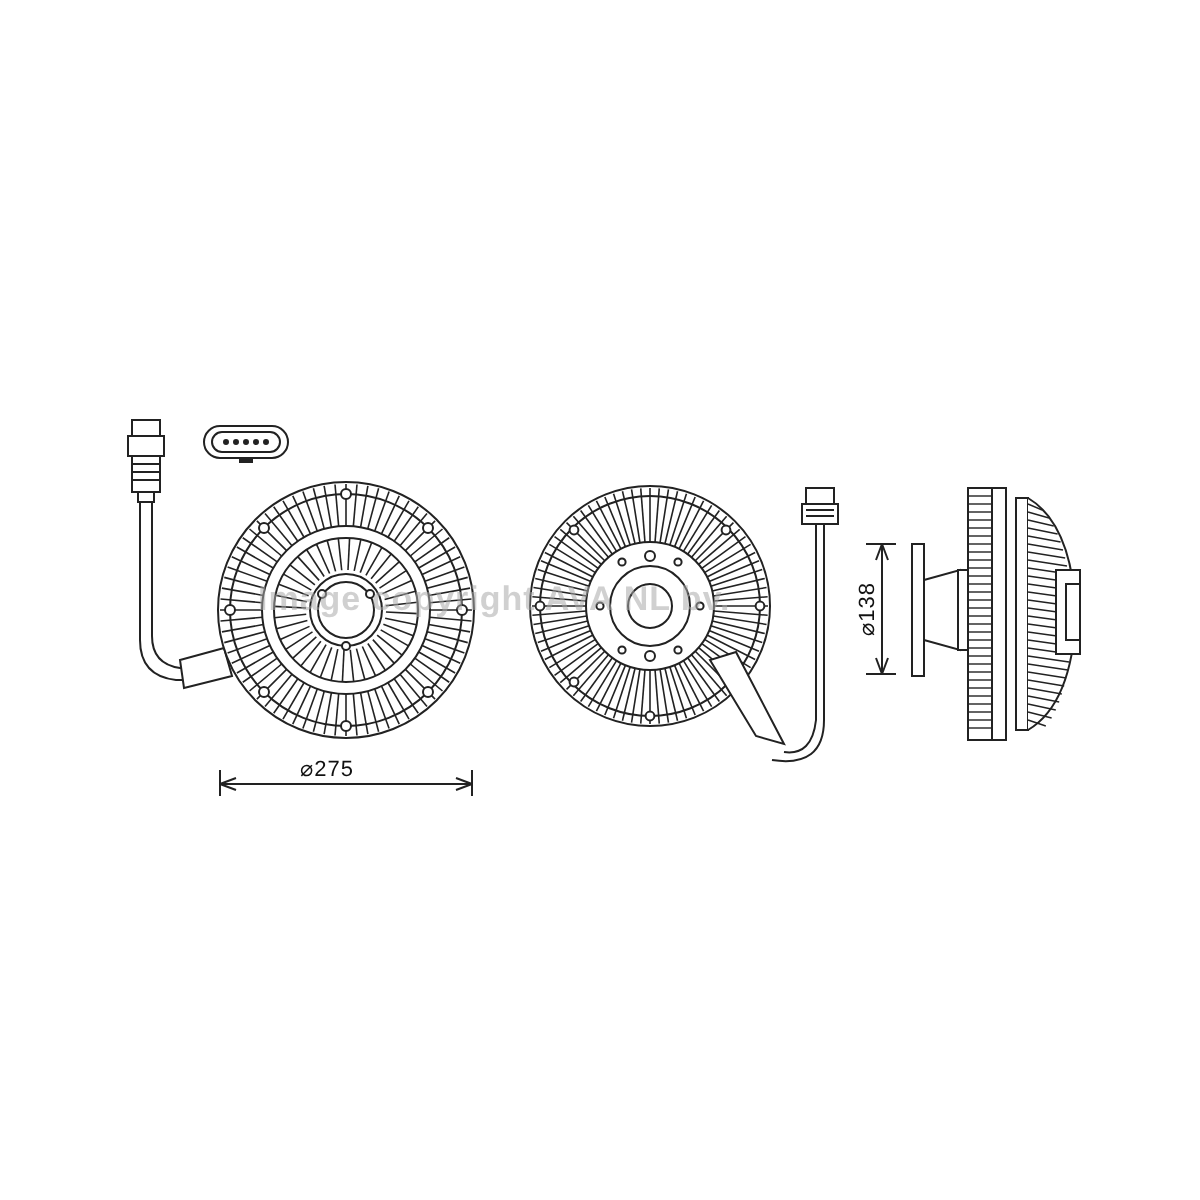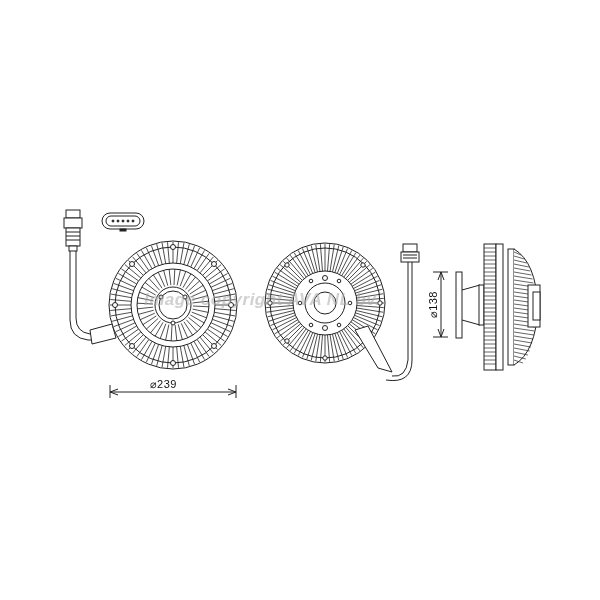--- a/index.html
+++ b/index.html
@@ -1,19 +1,19 @@
 <!DOCTYPE html>
 <html><head>
 <meta charset="utf-8">
 <style>
   html, body { margin: 0; padding: 0; background: #ffffff; }
   body { width: 600px; height: 600px; position: relative; overflow: hidden; font-family: "Liberation Sans", sans-serif; }
   #drawing { position: absolute; left: 0; top: 0; width: 600px; height: 600px; }
   .dim-label { position: absolute; font-size: 11px; color: #111; letter-spacing: 0.5px; font-family: "Liberation Sans", sans-serif; }
-  .watermark { position: absolute; left: 144px; top: 290px; font-size: 17px; font-weight: bold; color: rgba(170,170,170,0.55); white-space: nowrap; letter-spacing: 0.5px; font-family: "Liberation Sans", sans-serif; font-style: italic; }
+  .watermark { position: absolute; left: 129px; top: 290px; font-size: 17px; font-weight: bold; color: rgba(170,170,170,0.55); white-space: nowrap; letter-spacing: 0.5px; font-family: "Liberation Sans", sans-serif; }
 </style>
 </head>
 <body>
 
 <svg id="drawing" viewBox="0 0 600 600" xmlns="http://www.w3.org/2000/svg">
   <defs>
 
     <g id="fins-outer">
     </g>
   </defs>
@@ -386,15 +386,15 @@
         <line x1="514" x2="529.6" y1="348" y2="351" stroke-width="0.7"></line>
         <line x1="514" x2="527.9" y1="352" y2="355" stroke-width="0.7"></line>
         <line x1="514" x2="525.8" y1="356" y2="359" stroke-width="0.7"></line>
         <line x1="514" x2="522.9" y1="360" y2="363" stroke-width="0.7"></line>
       </g>
     <rect x="528" y="285" width="12" height="42" fill="#fff"></rect>
     <rect x="533" y="292" width="7" height="28" fill="#fff"></rect>
   </g>
 </svg>
 
-<div class="dim-label" style="left:150px; top:378px;">⌀239</div>
+<div class="dim-label" style="left:150px; top:378px;">⌀275</div>
 <div class="dim-label" style="left:420px; top:298px; transform: rotate(-90deg);">⌀138</div>
 <div class="watermark">Image copyright AVA NL bv.</div>
 
 </body></html>

